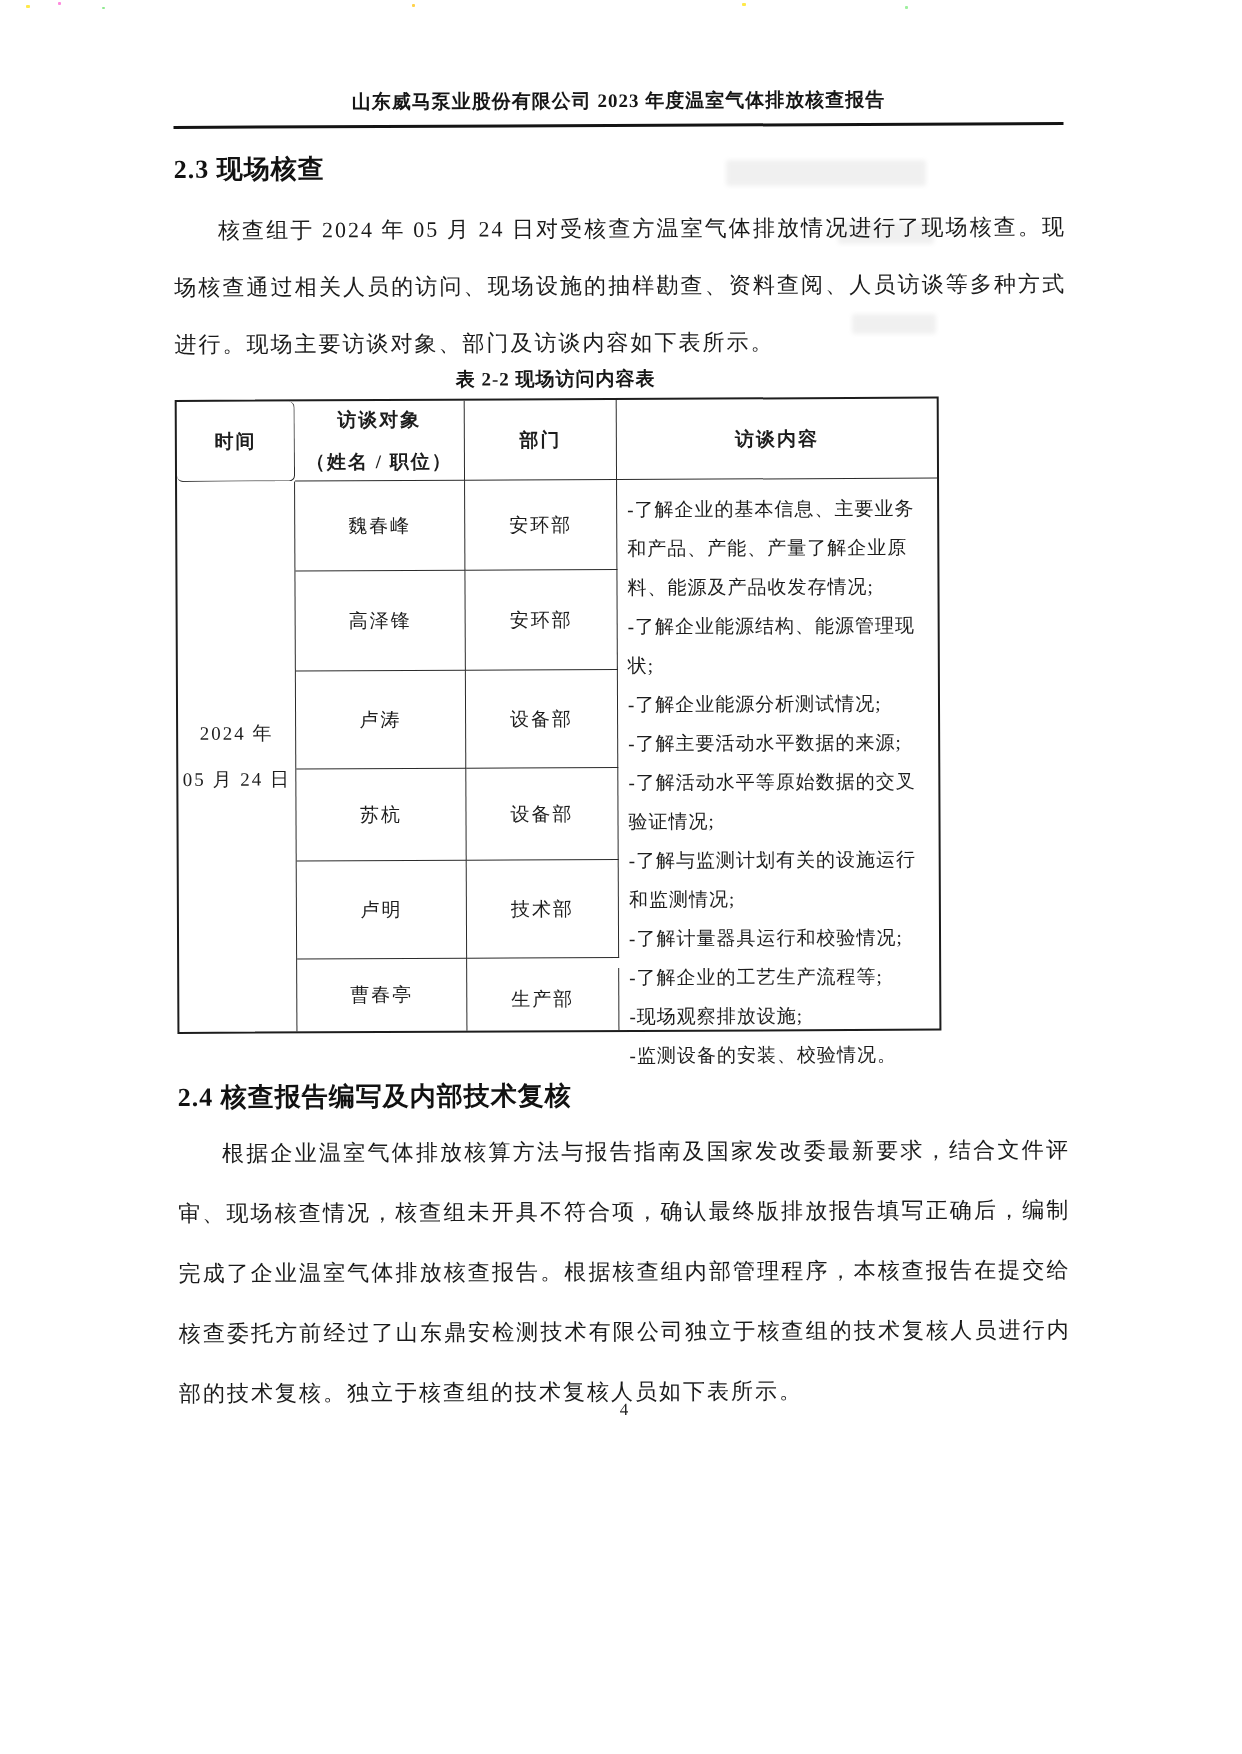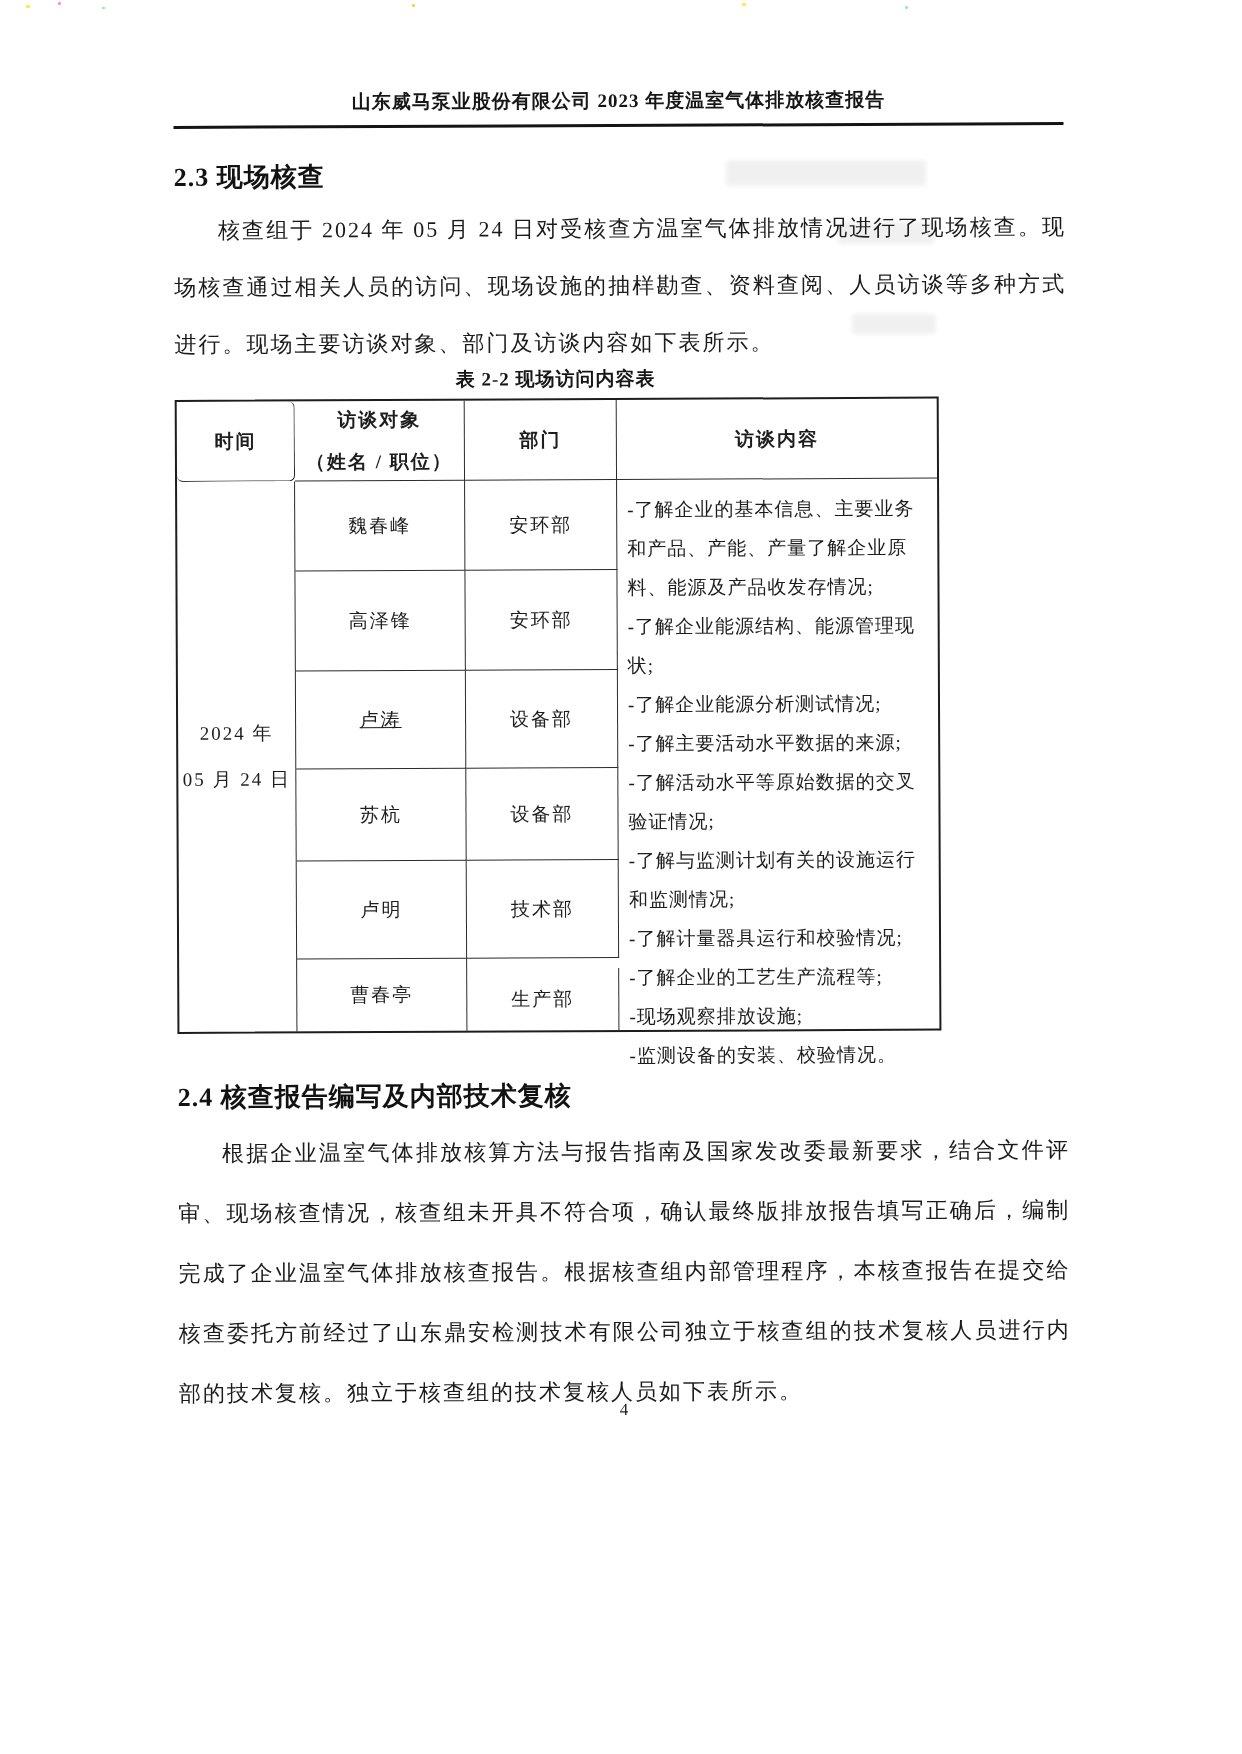--- a/index.html
+++ b/index.html
@@ -22,21 +22,21 @@
     letter-spacing:1px;color:#161616;
   }
   .header-rule{
     position:absolute;top:124px;left:176px;width:890px;height:3px;
     background:#141414;
   }
   .sec-heading{
     position:absolute;left:176px;margin:0;
     font-size:26px;font-weight:bold;color:#121212;letter-spacing:1px;
   }
-  .h23{top:158px;}
+  .h23{top:150px;}
   .h24{top:1078px;}
   .body-para{
     position:absolute;left:176px;width:892px;margin:0;
     font-size:22px;line-height:57px;letter-spacing:2px;
     text-align:justify;text-justify:inter-ideograph;
     word-break:break-all;color:#1b1b1b;
   }
   .p23{top:200px;text-indent:2em;}
   .p24{top:1122px;line-height:60px;text-indent:2em;}
   .table-caption{
@@ -122,21 +122,21 @@
         <div>2024 年</div>
         <div>05 月 24 日</div>
       </div>
 
       <div class="cell" style="grid-column:2;grid-row:2;text-align:right;">魏春峰</div>
       <div class="cell" style="grid-column:3;grid-row:2;">安环部</div>
 
       <div class="cell" style="grid-column:2;grid-row:3;text-align:right;">高泽锋</div>
       <div class="cell" style="grid-column:3;grid-row:3;">安环部</div>
 
-      <div class="cell" style="grid-column:2;grid-row:4;text-decoration:underline;">卢涛</div>
+      <div class="cell" style="grid-column:2;grid-row:4;">卢涛</div>
       <div class="cell" style="grid-column:3;grid-row:4;">设备部</div>
 
       <div class="cell" style="grid-column:2;grid-row:5;">苏杭</div>
       <div class="cell" style="grid-column:3;grid-row:5;">设备部</div>
 
       <div class="cell" style="grid-column:2;grid-row:6;">卢明</div>
       <div class="cell" style="grid-column:3;grid-row:6;">技术部</div>
 
       <div class="cell no-bottom" style="grid-column:2;grid-row:7;">曹春亭</div>
       <div class="cell no-bottom" style="grid-column:3;grid-row:7;margin-top:10px;">生产部</div>

